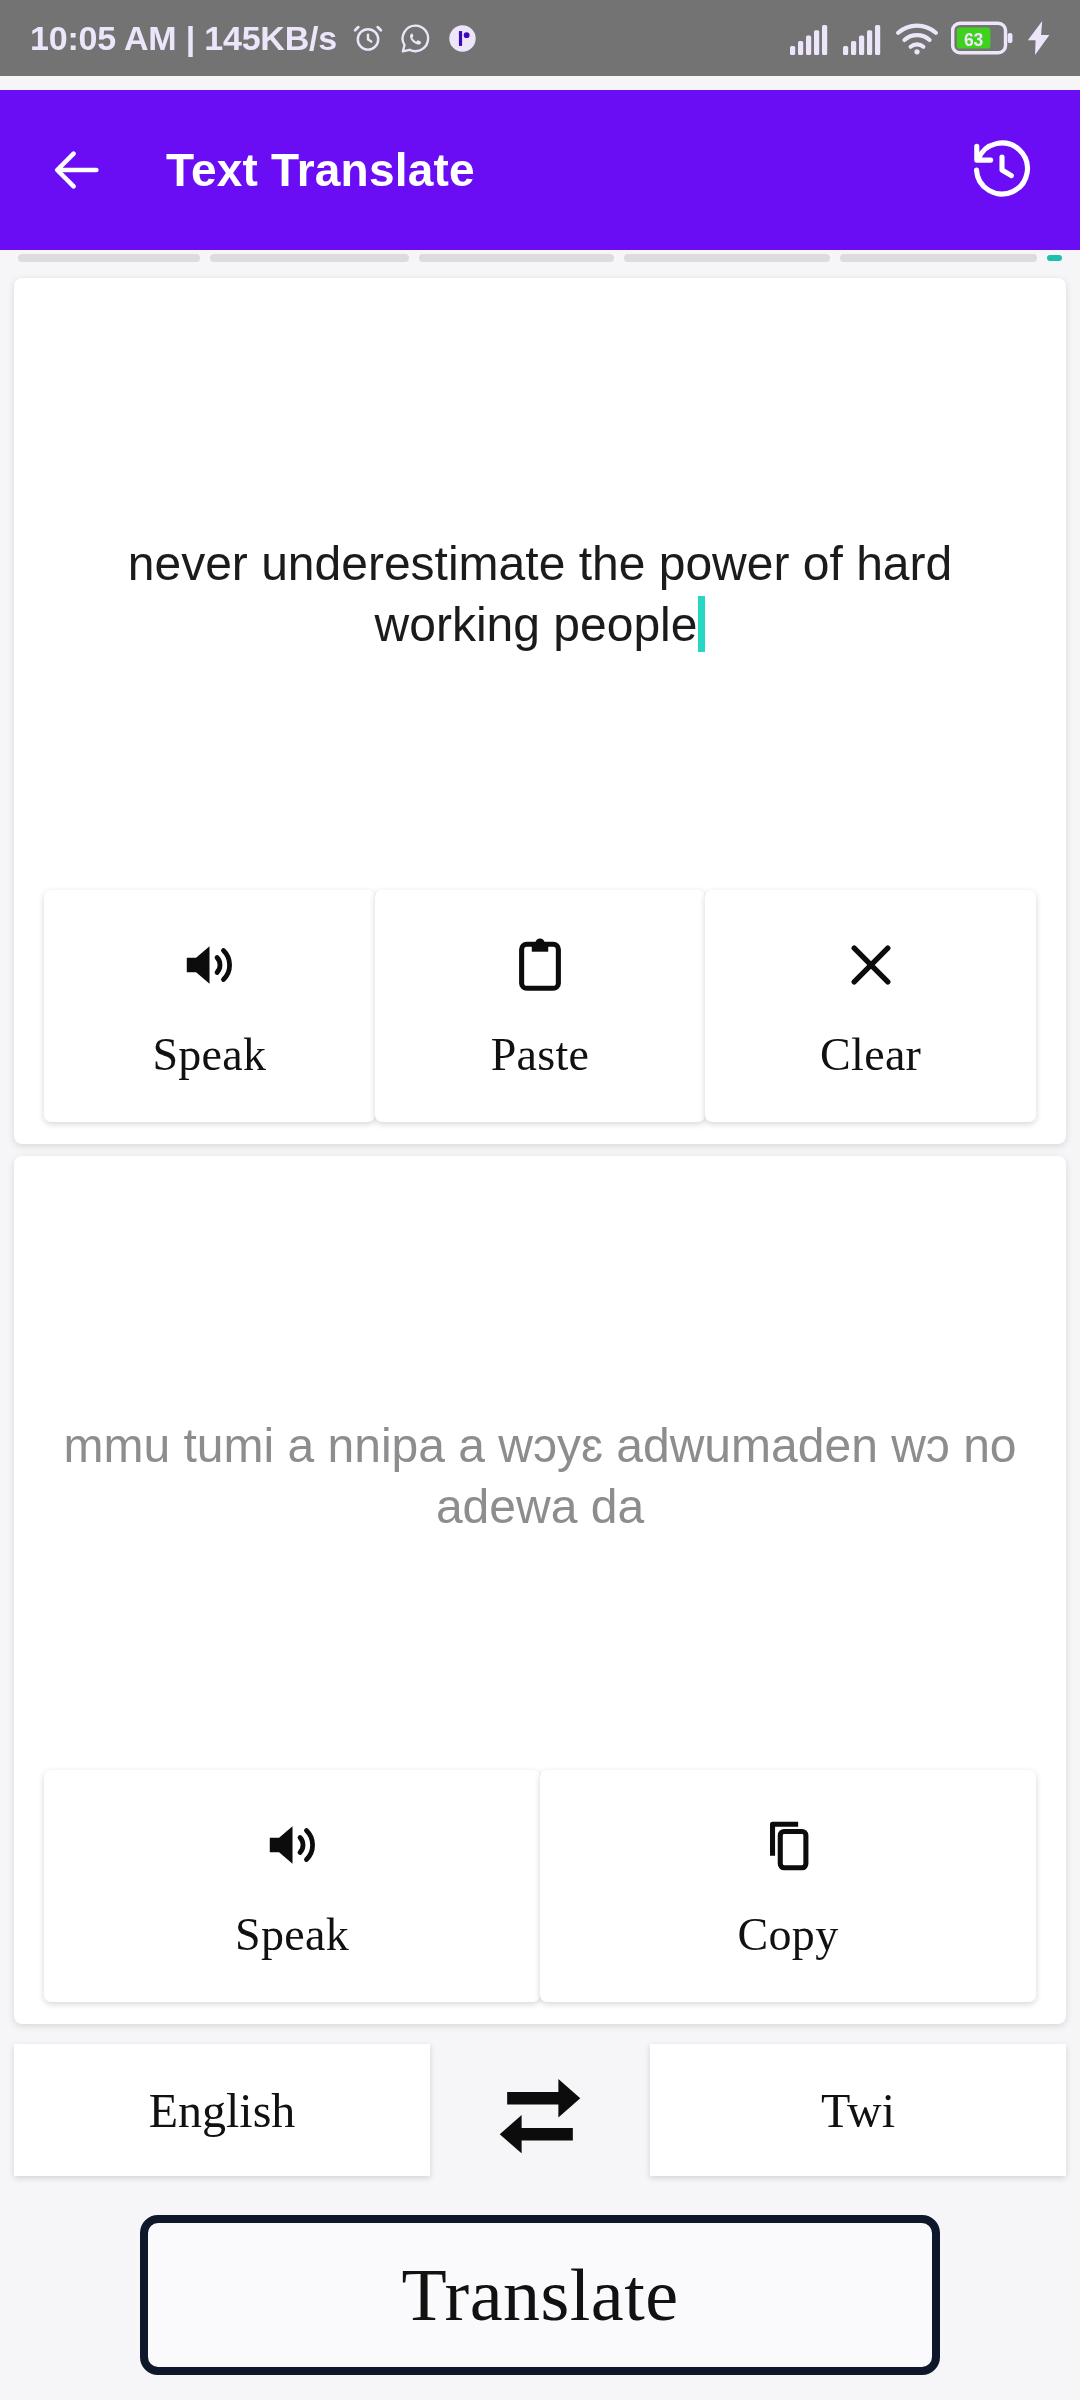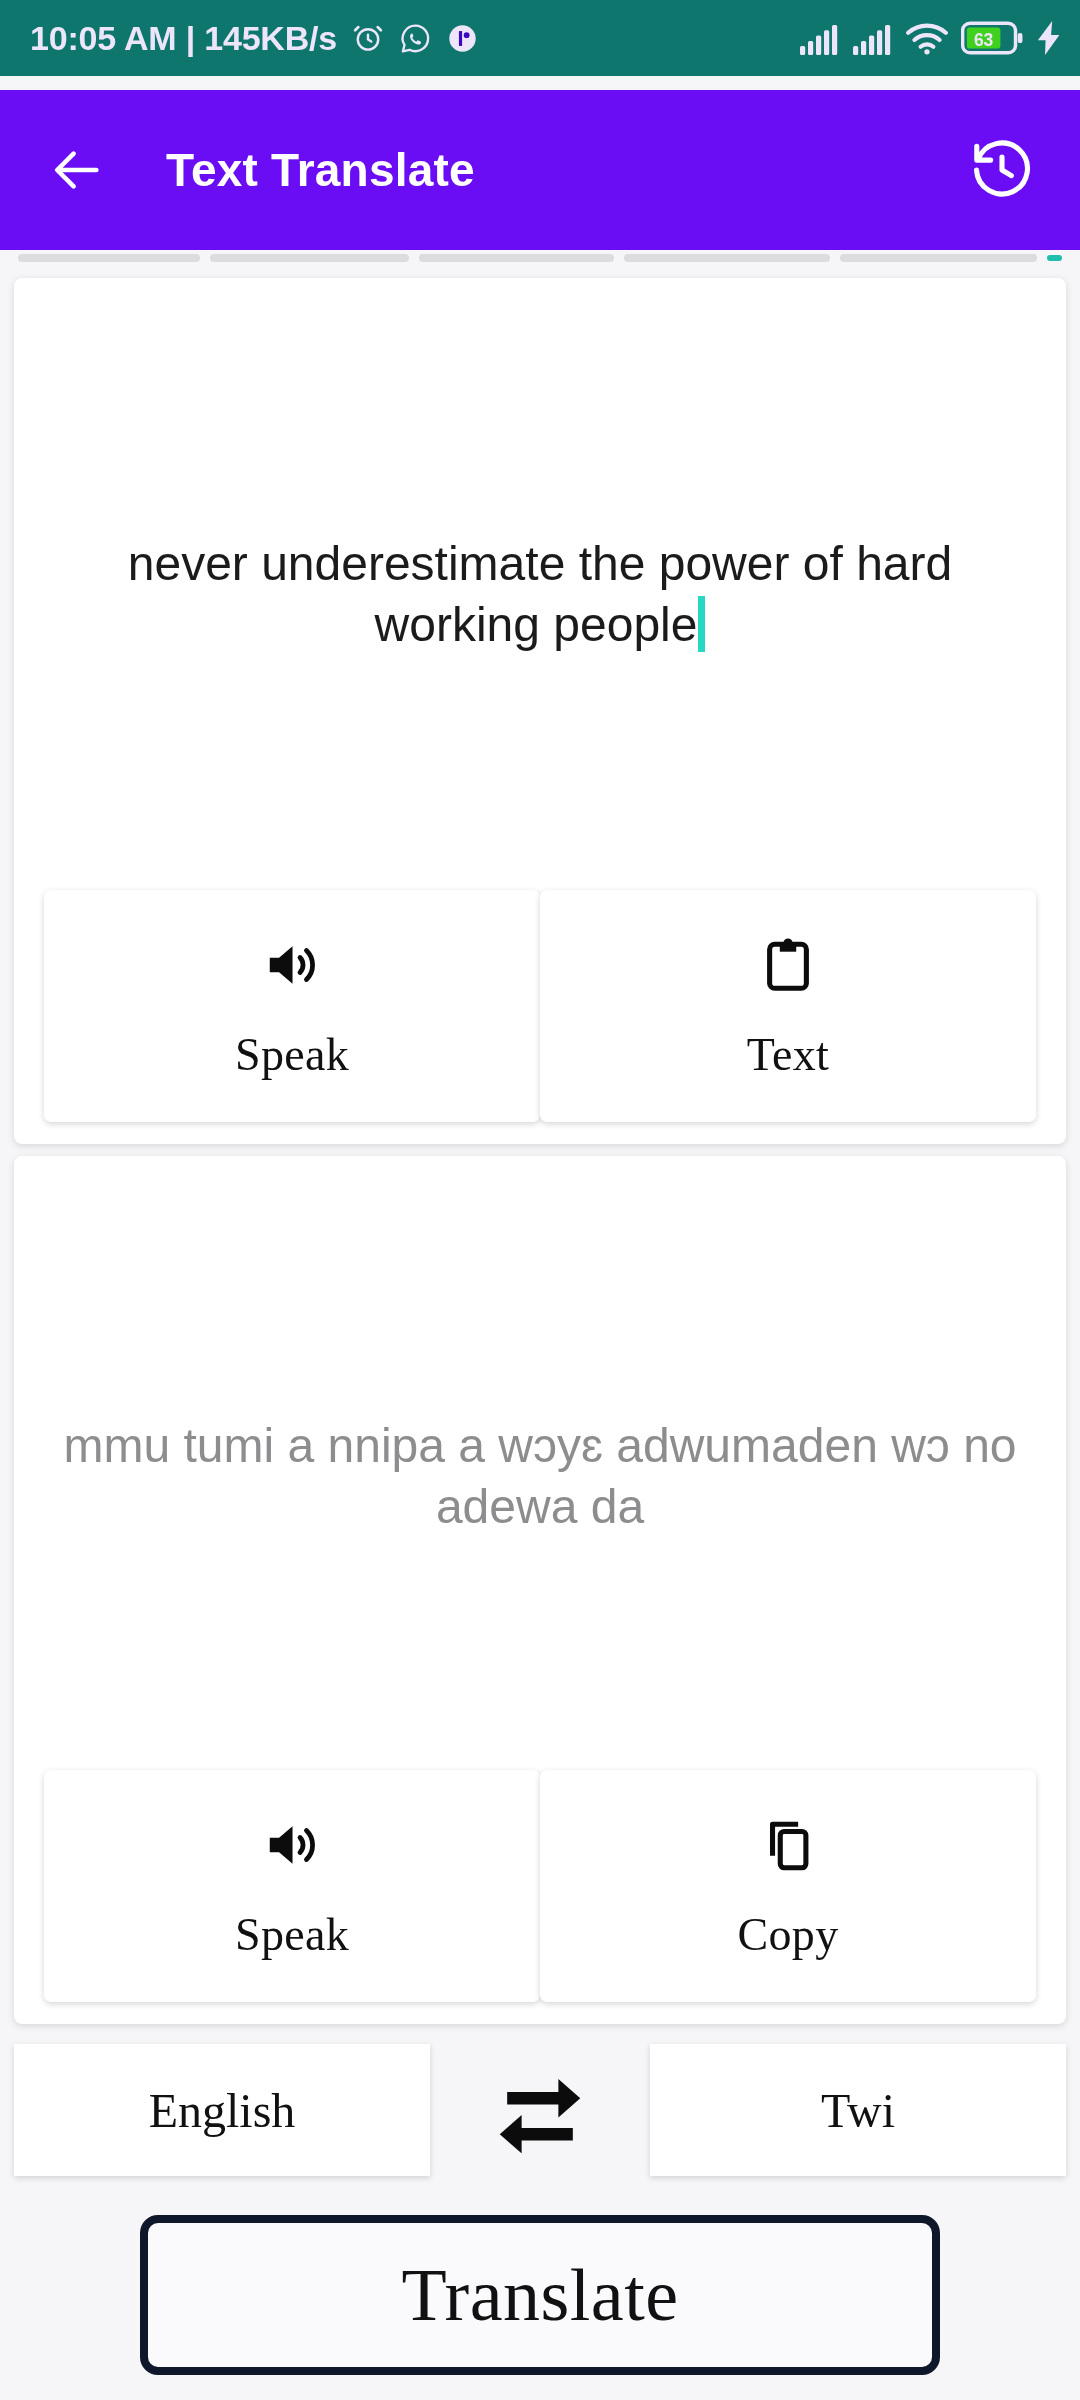--- a/index.html
+++ b/index.html
@@ -7,23 +7,23 @@
     width:1080px; height:2400px;
     background:#F4F4F7;
     font-family:"Liberation Sans", sans-serif;
     overflow:hidden;
   }
   #screen { position:relative; width:1080px; height:2400px; background:#F6F5F8; }
 
   
   .statusbar{
     position:absolute; top:0; left:0; width:1080px; height:76px;
-    background:#0f766e;
+    background:#737373;
     display:flex; align-items:center; justify-content:space-between;
-    padding:0 18px 0 30px;
+    padding:0 28px 0 30px;
   }
   .sb-left{ display:flex; align-items:center; gap:14px; }
   .sb-clock{
     color:#EDE6FB; font-size:34px; font-weight:700;
     letter-spacing:-0.2px; white-space:nowrap;
   }
   .sb-right{ display:flex; align-items:flex-end; gap:13px; }
   .sb-icon{ display:flex; align-items:center; }
 
   
@@ -262,23 +262,31 @@
       </div>
 
       <div class="action-btn">
         <span class="action-ico">
           <svg width="58" height="58" viewBox="0 0 24 24">
             <rect x="4.4" y="3.4" width="15.2" height="18.2" rx="2.1" fill="none" stroke="#0C0C0C" stroke-width="2.1"></rect>
             <path d="M8.6 3.4h6.8v3.1H8.6z" fill="#0C0C0C"></path>
             <circle cx="12" cy="2.9" r="1.9" fill="#0C0C0C"></circle>
           </svg>
         </span>
-        <span class="action-label">Text</span>
-      </div>
-
+        <span class="action-label">Paste</span>
+      </div>
+
+      <div class="action-btn">
+        <span class="action-ico">
+          <svg width="56" height="56" viewBox="0 0 24 24">
+            <path d="M4.8 4.8 19.2 19.2M19.2 4.8 4.8 19.2" fill="none" stroke="#0C0C0C" stroke-width="2.3" stroke-linecap="round"></path>
+          </svg>
+        </span>
+        <span class="action-label">Clear</span>
+      </div>
 
     </div>
   </div>
 
   <div class="card" id="output-card">
 
     <div class="text-area">
       <div class="body-text dst">mmu tumi a nnipa a wɔyɛ adwumaden wɔ no adewa da</div>
     </div>
 

